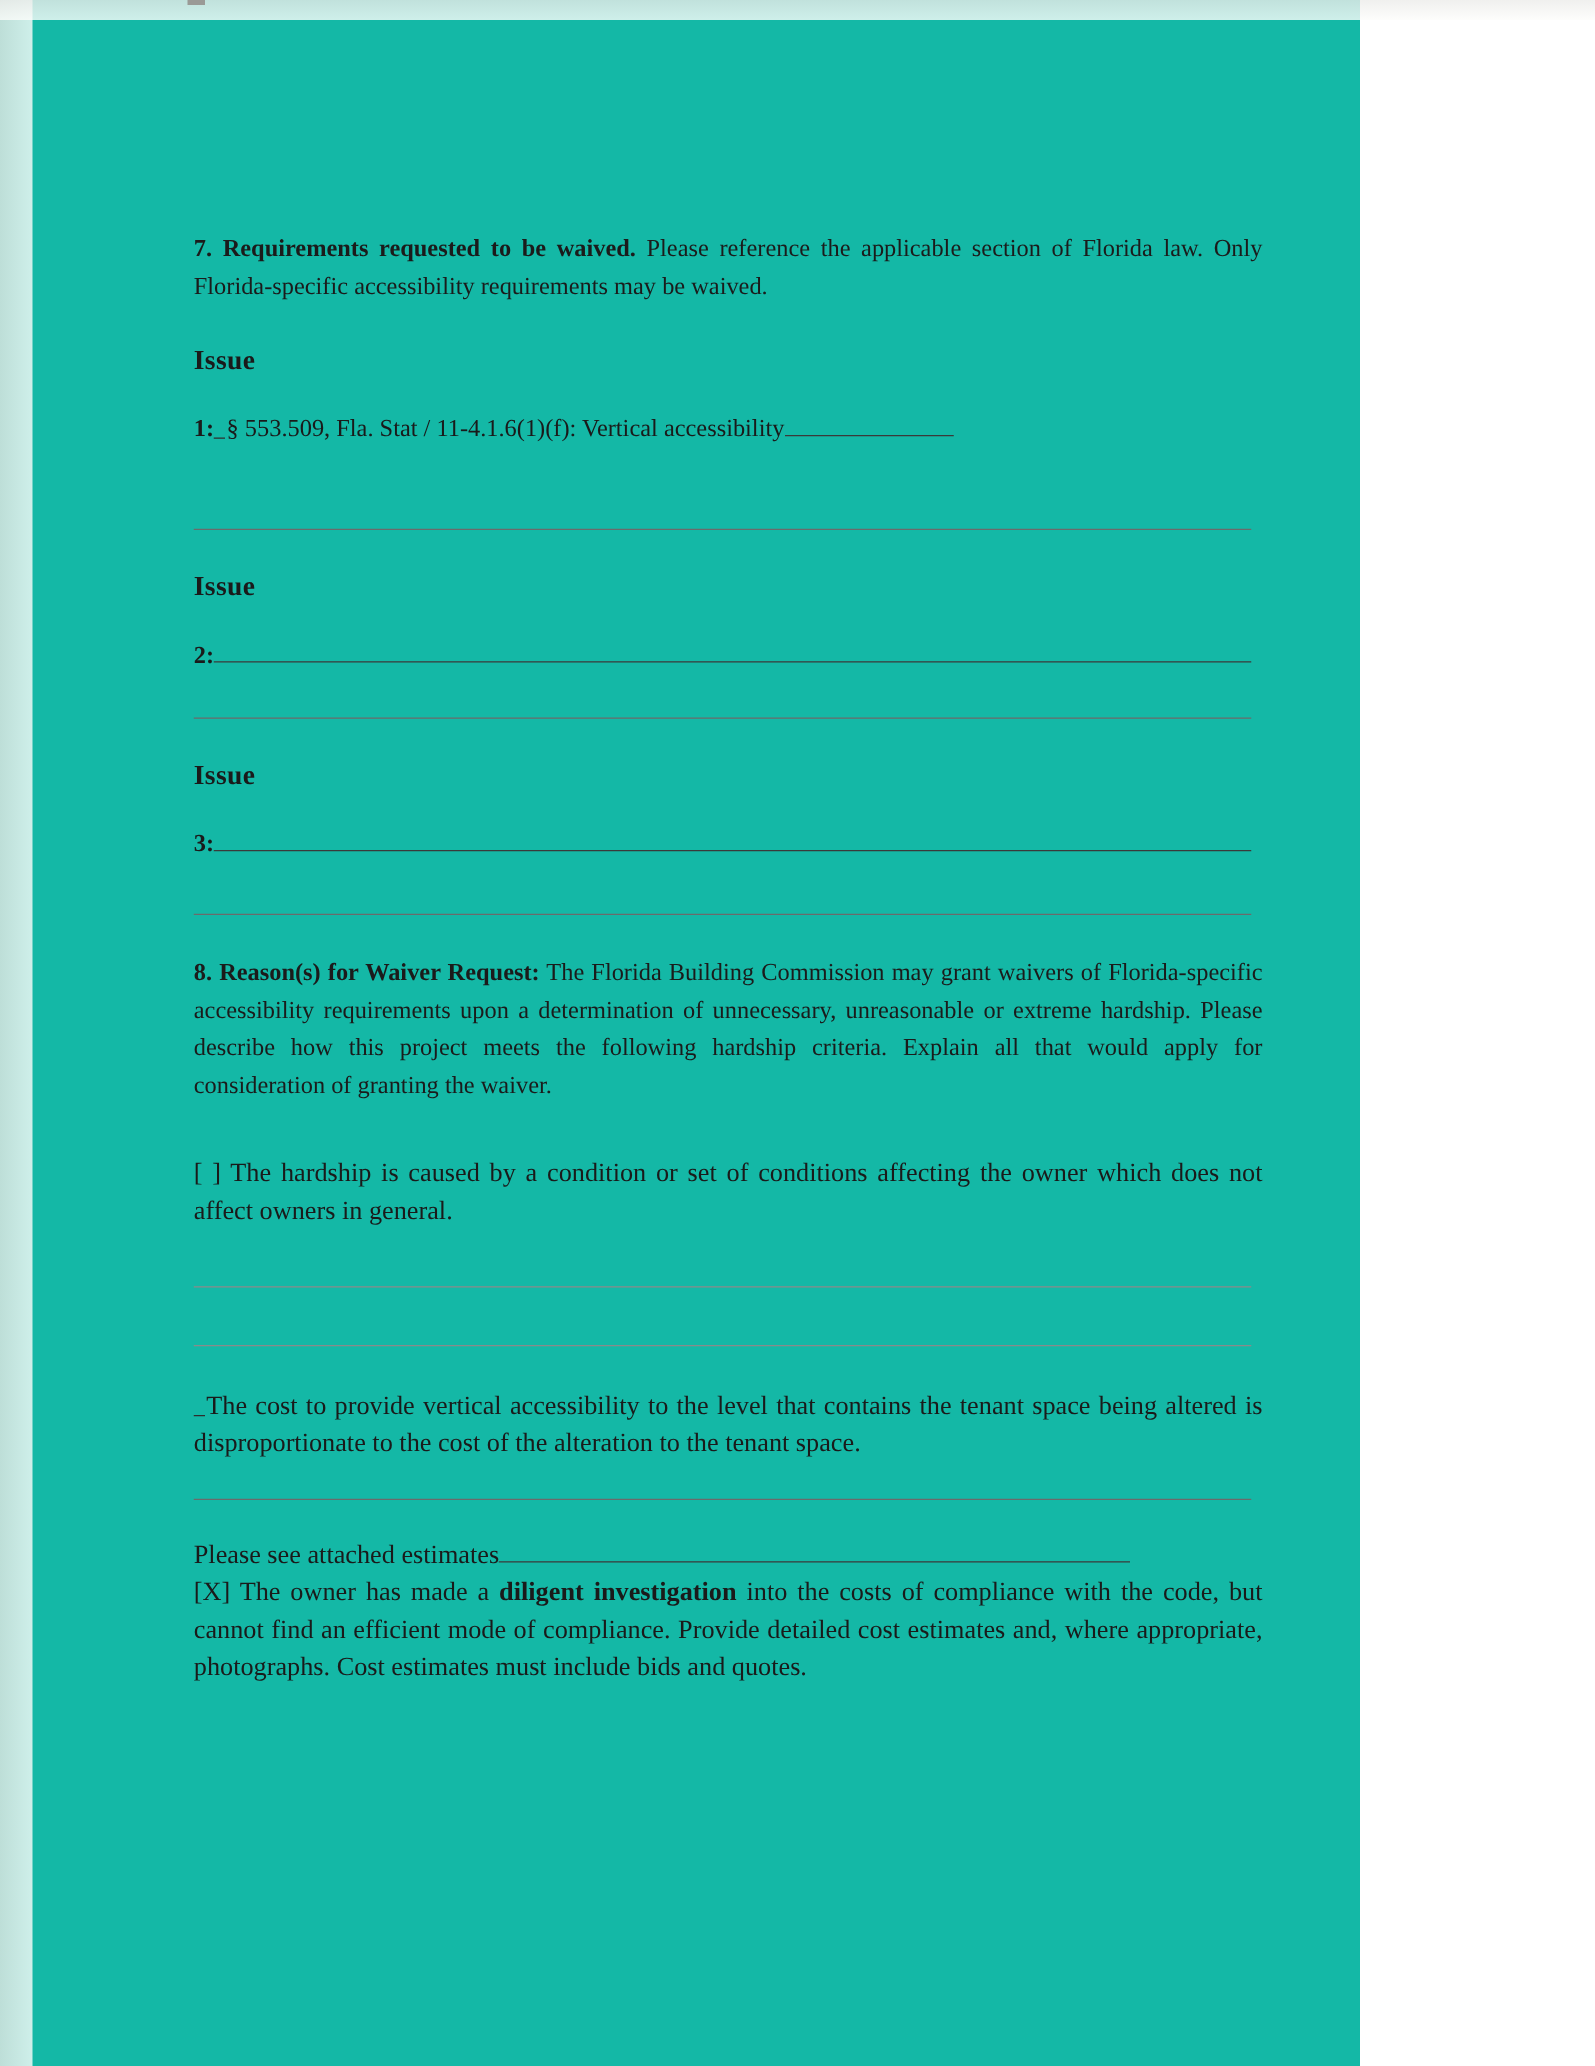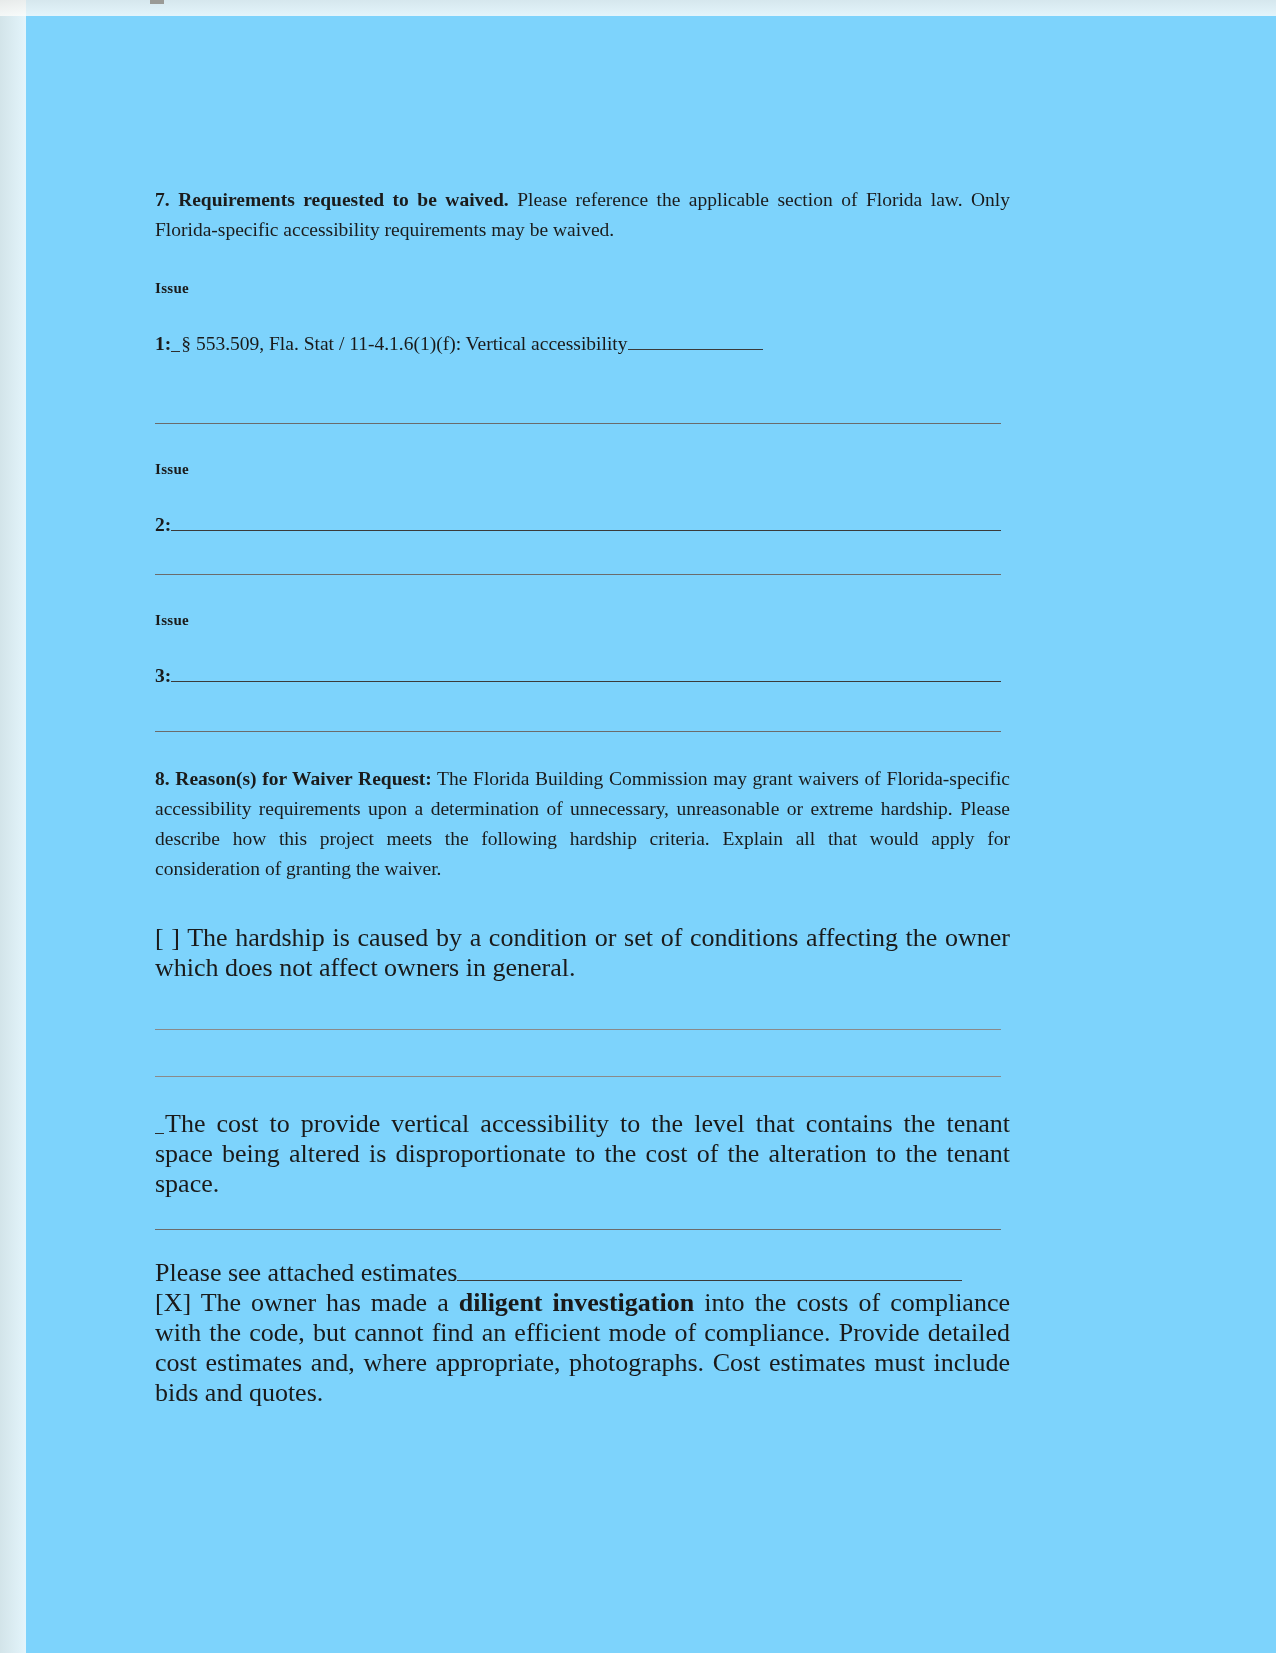--- a/index.html
+++ b/index.html
@@ -11,23 +11,23 @@
     width: 1276px;
     height: 1653px;
     position: relative;
     font-family: "Liberation Serif", serif;
     color: #1a1a1a;
     overflow: hidden;
   }
   .page {
     position: absolute;
     top: 0; left: 0;
-    width: 1276px;
+    width: 1088px;
     height: 1653px;
-    background: #7dd3fc;
+    background: #14b8a6;
   }
   
   .scan-edge-left {
     position: absolute;
     top: 0; left: 0;
     width: 26px; height: 1653px;
     background: linear-gradient(to right, #e8e8e4 0%, #fdfdfb 100%);
     opacity: 0.8;
   }
   .scan-edge-top {
@@ -52,21 +52,21 @@
   p.para {
     margin: 0 0 0 0;
     font-size: 19.5px;
     line-height: 30px;
     text-align: justify;
     color: #1b1b1b;
   }
   .b { font-weight: bold; }
 
   .issue-label {
-    font-size: 15px;
+    font-size: 22px;
     font-weight: bold;
     line-height: 30px;
     margin: 0;
     letter-spacing: 0.3px;
   }
   .issue-row {
     font-size: 19.5px;
     line-height: 30px;
     margin: 0;
     white-space: nowrap;
@@ -86,21 +86,21 @@
     margin: 0;
     height: 0;
     width: 846px;
   }
   .rule-light {
     border-top: 1px solid #8a8a8a;
   }
   .blk { position: relative; }
 
   .checkbox-para {
-    font-size: 26px;
+    font-size: 21px;
     line-height: 30px;
     text-align: justify;
     margin: 0;
   }
   .lead-dash {
     display: inline-block;
     border-bottom: 1.2px solid #2e2e2e;
     width: 9px;
     height: 14px;
     vertical-align: -2px;

